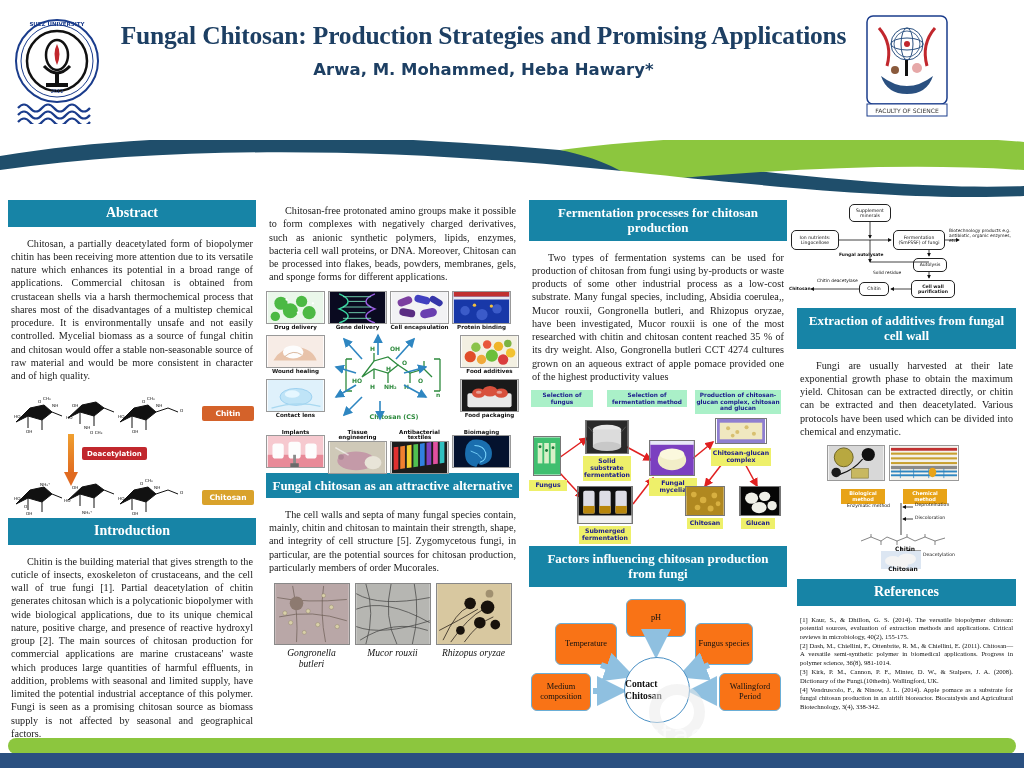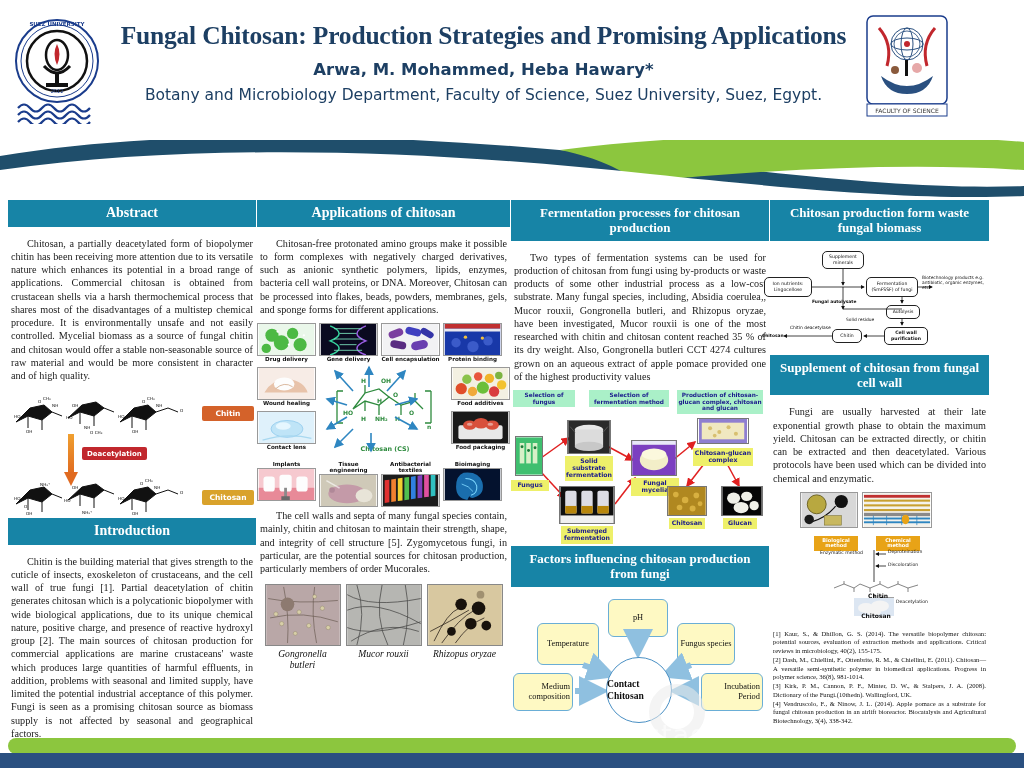--- a/index.html
+++ b/index.html
@@ -36,21 +36,21 @@
     font-size: 15.5px; color: #1d3f63;
   }
 
   
   .wave { position: absolute; left: 0; top: 140px; width: 1024px; height: 62px; }
 
   
   .columns {
     position: absolute; left: 0; top: 200px;
     width: 1024px; height: 540px;
-    display: flex; gap: 1px; padding: 0 8px;
+    display: flex; gap: 10px; padding: 0 8px;
   }
   .col { display: flex; flex-direction: column; gap: 6px; }
   .col1 { width: 248px; }
   .col2 { width: 253px; }
   .col3 { width: 258px; }
   .col4 { width: 219px; }
 
   .sec-head {
     background: #1784a6; color: #fff;
     font-family: "Liberation Serif", serif;
@@ -128,22 +128,22 @@
     font-family: "DejaVu Sans", sans-serif;
     font-size: 6.2px; font-weight: bold; color: #1a1a8c;
     text-align: center; padding: 2px 1px; line-height: 1.12;
   }
   .ph-img { position: absolute; display: block; border: 0.5px solid #777; }
 
   
   .factors { position: relative; height: 140px; margin-top: 2px; }
   .fbox {
     position: absolute; border: 1px solid #6aaed6; border-radius: 6px;
-    background: #fef9c3; font-family: "Liberation Serif", serif;
-    font-size: 8.4px; color: #111; text-align: right;
+    background: #f97316; font-family: "Liberation Serif", serif;
+    font-size: 8.4px; color: #111; text-align: center;
     display: flex; align-items: center; justify-content: center;
     line-height: 1.15; padding: 2px;
   }
   .fcircle {
     position: absolute; left: 95px; top: 62px;
     width: 66px; height: 66px; border-radius: 50%;
     border: 1.6px solid #4a90c4; background: #fff;
     display: flex; flex-direction: column; align-items: center; justify-content: center;
     font-family: "Liberation Serif", serif; font-weight: bold;
     font-size: 9.6px; color: #111; line-height: 1.2;
@@ -252,21 +252,20 @@
       <circle cx="30" cy="56" r="4" fill="#8a5a3c"></circle>
       <circle cx="52" cy="54" r="5" fill="#e6a8a8"></circle>
       <rect x="40" y="46" width="3" height="16" fill="#111"></rect>
       <rect x="2" y="90" width="80" height="12" fill="#fff" stroke="#1a3c8c" stroke-width="1"></rect>
       <text x="42" y="98.5" font-size="6" text-anchor="middle" fill="#333" font-family="DejaVu Sans">FACULTY OF SCIENCE</text>
     </svg>
 
     <div class="title-block">
       <div class="poster-title">Fungal Chitosan: Production Strategies and Promising Applications</div>
       <div class="poster-authors">Arwa, M. Mohammed, Heba Hawary*</div>
-      <div class="poster-affil">Botany and Microbiology Department, Faculty of Science, Suez University, Suez, Egypt.</div>
     </div>
   </div>
 
   <svg class="wave" viewBox="0 0 1024 62" preserveAspectRatio="none">
     <path d="M0 16 C 180 -14, 420 -6, 640 18 C 800 36, 920 50, 1024 46 L1024 62 L0 62 Z" fill="#1f4e6b"></path>
     <path d="M560 10 C 700 -8, 880 -10, 1024 2 L1024 30 C 900 22, 760 30, 640 42 C 620 30, 600 18, 560 10 Z" fill="#8cc63e"></path>
     <path d="M0 30 C 200 2, 430 10, 650 34 C 820 52, 930 60, 1024 56 L1024 62 L0 62 Z" fill="#fff"></path>
     <path d="M0 36 C 220 8, 440 18, 660 42 C 830 60, 940 66, 1024 62 L1024 62 L0 62 Z" fill="#1f4e6b" opacity="0"></path>
   </svg>
 
@@ -346,21 +345,20 @@
         </svg>
         <div class="tagbox tag-chitosan">Chitosan</div>
       </div>
 
       <div class="sec-head">Introduction</div>
       <div class="body-text">Chitin is the building material that gives strength to the cuticle of insects, exoskeleton of crustaceans, and the cell wall of true fungi [1]. Partial deacetylation of chitin generates chitosan which is a polycationic biopolymer with wide biological applications, due to its unique chemical nature, positive charge, and presence of reactive hydroxyl group [2]. The main sources of chitosan production for commercial applications are marine crustaceans' waste which produces large quantities of harmful effluents, in addition, problems with seasonal and limited supply, have limited the potential industrial acceptance of this polymer. Fungi is seen as a promising chitosan source as biomass supply is not affected by seasonal and geographical factors.</div>
     </div>
 
     <div class="col col2">
 
-      <div class="sec-head">Applications of chitosan</div>
       <div class="body-text">Chitosan-free protonated amino groups make it possible to form complexes with negatively charged derivatives, such as anionic synthetic polymers, lipids, enzymes, bacteria cell wall proteins, or DNA. Moreover, Chitosan can be processed into flakes, beads, powders, membranes, gels, and sponge forms for different applications.</div>
 
       <div class="apps">
 
         <div class="apps-row" style="top:0">
           <div class="app-cell">
             <svg class="app-img" viewBox="0 0 59 33">
               <rect width="59" height="33" fill="#eaf7ea"></rect>
               <g fill="#4cb944">
                   <circle cx="14" cy="12" r="7"></circle>
@@ -563,20 +561,21 @@
             <svg class="app-img" viewBox="0 0 59 33">
               <rect width="59" height="33" fill="#04122e"></rect>
               <path d="M20 4 q16 -2 20 10 q3 12 -8 16 q-4 2 -6 -1 l-2 4 q-12 -2 -12 -14 q0 -12 8 -15z" fill="#1e7fc4" opacity="0.85"></path>
               <path d="M22 10 q10 0 12 8 q1 8 -6 10" fill="none" stroke="#7fd8ff" stroke-width="1.1"></path>
               <path d="M18 16 q8 2 12 8" fill="none" stroke="#7fd8ff" stroke-width="0.9"></path>
             </svg>
           </div>
         </div>
       </div>
 
+      <div class="sec-head two">Fungal chitosan as an attractive alternative</div>
       <div class="body-text">The cell walls and septa of many fungal species contain, mainly, chitin and chitosan to maintain their strength, shape, and integrity of cell structure [5]. Zygomycetous fungi, in particular, are the potential sources for chitosan production, particularly members of order Mucorales.</div>
 
       <div class="fungi-row">
         <div class="fungus">
           <svg class="fungus-img" viewBox="0 0 76 62">
             <rect width="76" height="62" fill="#b9a7a7"></rect>
             <g stroke="#6a5a52" stroke-width="0.7" fill="none">
               <path d="M2 14 q30 6 72 2"></path>
                 <path d="M4 34 q34 -8 70 4"></path>
               <path d="M18 2 q6 30 4 58"></path>
@@ -750,21 +749,21 @@
         <div class="ybox" style="left:212px; top:128px; width:34px">Glucan</div>
       </div>
 
       <div class="sec-head two">Factors influencing chitosan production from fungi</div>
 
       <div class="factors">
         <div class="fbox" style="left:97px; top:4px; width:60px; height:38px">pH</div>
         <div class="fbox" style="left:26px; top:28px; width:62px; height:42px">Temperature</div>
         <div class="fbox" style="left:166px; top:28px; width:58px; height:42px">Fungus species</div>
         <div class="fbox" style="left:2px; top:78px; width:60px; height:38px">Medium composition</div>
-        <div class="fbox" style="left:190px; top:78px; width:62px; height:38px">Incubation Period</div>
+        <div class="fbox" style="left:190px; top:78px; width:62px; height:38px">Wallingford Period</div>
 
         <svg style="position:absolute;left:0;top:0;width:258px;height:140px" viewBox="0 0 258 140">
           <defs>
               <marker id="bh" markerWidth="5" markerHeight="5" refX="4" refY="2.5" orient="auto">
             <path d="M0 0 L5 2.5 L0 5 Z" fill="#8fc0e0"></path>
               </marker>
             </defs>
           <g stroke="#8fc0e0" stroke-width="6" marker-end="url(#bh)" fill="none" stroke-linecap="butt">
             <line x1="127" y1="44" x2="127" y2="58"></line>
             <line x1="72" y1="70" x2="100" y2="80"></line>
@@ -775,21 +774,20 @@
         </svg>
 
         <div class="fcircle">
           <span>Contact Chitosan</span>
         </div>
       </div>
     </div>
 
     <div class="col col4">
 
-      <div class="sec-head two">Chitosan production form waste fungal biomass</div>
 
       <div class="wbflow">
         <div class="wnode" style="left:52px; top:2px; width:42px; height:18px">Supplement minerals</div>
         <div class="wnode" style="left:-6px; top:28px; width:48px; height:20px">Ion nutrients: Lingocellose</div>
         <div class="wnode" style="left:96px; top:28px; width:52px; height:20px">Fermentation (SmFSSF) of fungi</div>
         <div class="wnode" style="left:116px; top:56px; width:34px; height:14px">Autolysis</div>
         <div class="wnode bold" style="left:114px; top:78px; width:44px; height:18px">Cell wall purification</div>
         <div class="wnode" style="left:62px; top:80px; width:30px; height:14px">Chitin</div>
         <div class="wlabel" style="left:-8px; top:84px">Chitosan</div>
 
@@ -811,21 +809,21 @@
             <line x1="132" y1="70" x2="132" y2="76"></line>
             <line x1="114" y1="87" x2="94" y2="87"></line>
             <line x1="62" y1="87" x2="14" y2="87"></line>
             <line x1="148" y1="38" x2="162" y2="38"></line>
             <line x1="73" y1="38" x2="73" y2="60"></line>
           </g>
           <path d="M73 60 L132 60" stroke="#111" stroke-width="0.8" fill="none"></path>
         </svg>
       </div>
 
-      <div class="sec-head two">Supplement of chitosan from fungal cell wall</div>
+      <div class="sec-head two">Extraction of additives from fungal cell wall</div>
       <div class="body-text">Fungi are usually harvested at their late exponential growth phase to obtain the maximum yield. Chitosan can be extracted directly, or chitin can be extracted and then deacetylated. Various protocols have been used which can be divided into chemical and enzymatic.</div>
 
       <div class="extract">
         <svg class="ex-img" style="left:30px; top:0; width:58px; height:36px" viewBox="0 0 58 36">
           <rect width="58" height="36" fill="#d8d8d8"></rect>
           <circle cx="16" cy="12" r="10" fill="#b8a840" stroke="#6a6020"></circle>
           <circle cx="42" cy="9" r="7" fill="#111"></circle>
           <path d="M36 14 q-10 12 -24 16" stroke="#111" stroke-width="1.2" fill="none"></path>
           <rect x="24" y="24" width="18" height="10" fill="#c8b860" stroke="#7a7030" stroke-width="0.6"></rect>
           <circle cx="8" cy="28" r="5" fill="#1a1a1a"></circle>
@@ -890,20 +888,21 @@
           <rect width="40" height="18" fill="#dce6f2"></rect>
           <g fill="#f4f4f4">
               <ellipse cx="12" cy="10" rx="8" ry="5"></ellipse>
               <ellipse cx="26" cy="8" rx="9" ry="5.5"></ellipse>
               <ellipse cx="20" cy="14" rx="7" ry="3.5"></ellipse>
             </g>
         </svg>
         <div class="exname" style="left:74px; top:120px; width:64px">Chitosan</div>
       </div>
 
+      <div class="sec-head">References</div>
       <div class="refs">
         <p>[1] Kaur, S., &amp; Dhillon, G. S. (2014). The versatile biopolymer chitosan: potential sources, evaluation of extraction methods and applications. Critical reviews in microbiology, 40(2), 155-175.</p>
         <p>[2] Dash, M., Chiellini, F., Ottenbrite, R. M., &amp; Chiellini, E. (2011). Chitosan—A versatile semi-synthetic polymer in biomedical applications. Progress in polymer science, 36(8), 981-1014.</p>
         <p>[3] Kirk, P. M., Cannon, P. F., Minter, D. W., &amp; Stalpers, J. A. (2008). Dictionary of the Fungi.(10thedn). Wallingford, UK.</p>
         <p>[4] Vendruscolo, F., &amp; Ninow, J. L. (2014). Apple pomace as a substrate for fungal chitosan production in an airlift bioreactor. Biocatalysis and Agricultural Biotechnology, 3(4), 338-342.</p>
       </div>
     </div>
   </div>
 
   <div class="wm-ring"></div>

